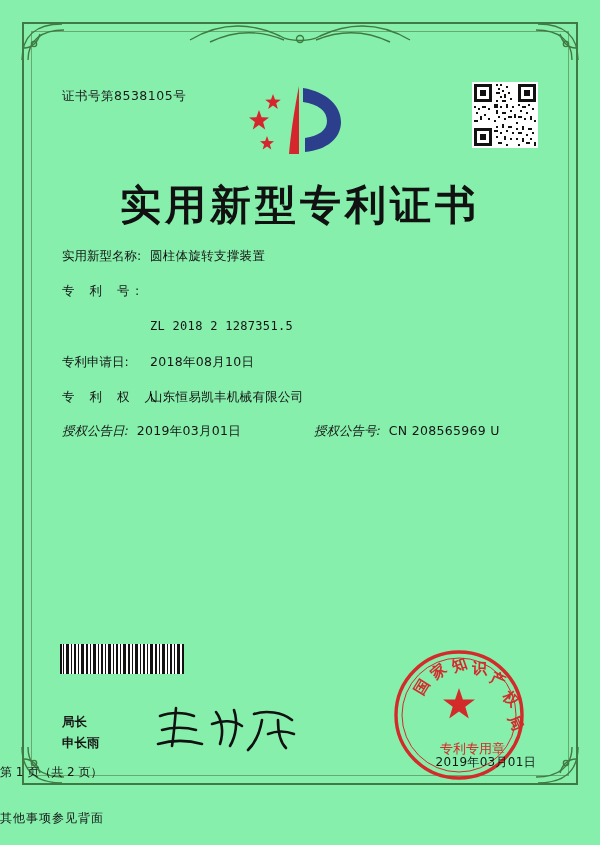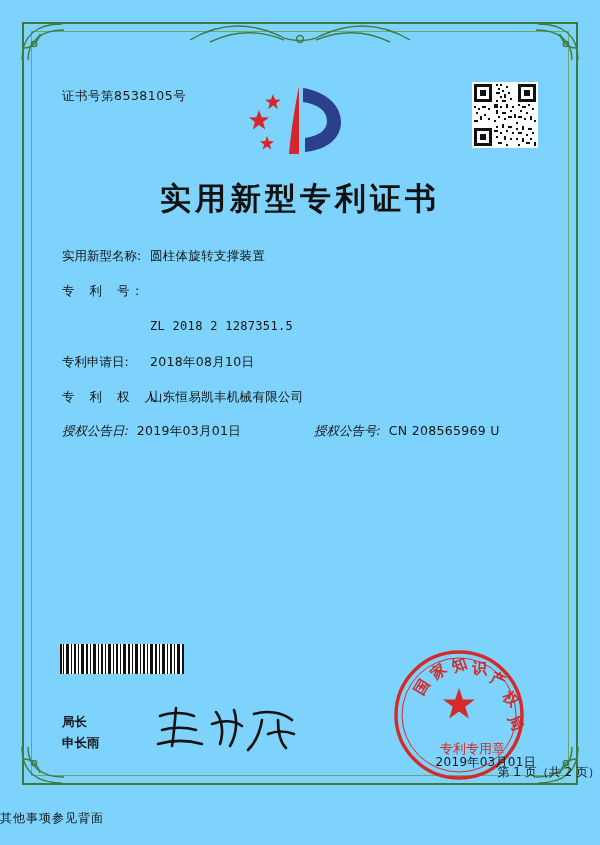--- a/index.html
+++ b/index.html
@@ -6,21 +6,21 @@
   body{
     width:600px;height:845px;
     background:#ffffff;
     font-family:"DejaVu Sans","Liberation Sans",sans-serif;
     color:#222;
     position:relative;
     overflow:hidden;
   }
   .page{
     position:absolute;inset:0;
-    background:#7dd3fc;
+    background:#86efac;
   }
 
   
   .border-outer{
     position:absolute;
     left:22px;top:22px;right:22px;bottom:60px;
     border:2px solid #3f7a42;
   }
   .border-inner{
     position:absolute;
@@ -68,21 +68,21 @@
     top:80px;
     width:110px;height:80px;
   }
 
   
   .title{
     position:absolute;
     left:0;right:0;top:178px;
     text-align:center;
     font-family:"DejaVu Serif","Liberation Serif",serif;
-    font-size:31px;
+    font-size:41px;
     font-weight:bold;
     letter-spacing:4px;
     color:#111;
   }
 
   
   .fields{
     position:absolute;
     left:62px;right:58px;top:246px;
   }
@@ -162,21 +162,21 @@
     right:64px;top:754px;
     font-size:12px;
     color:#151515;
     letter-spacing:.3px;
   }
 
   
   .page-num{
     position:absolute;
     left:0;right:0;bottom:64px;
-    text-align:right;
+    text-align:left;
     font-size:12px;
     color:#151515;
   }
   .footnote{
     position:absolute;
     left:0;right:0;bottom:18px;
     text-align:left;
     font-size:12px;
     color:#151515;
     letter-spacing:1px;

